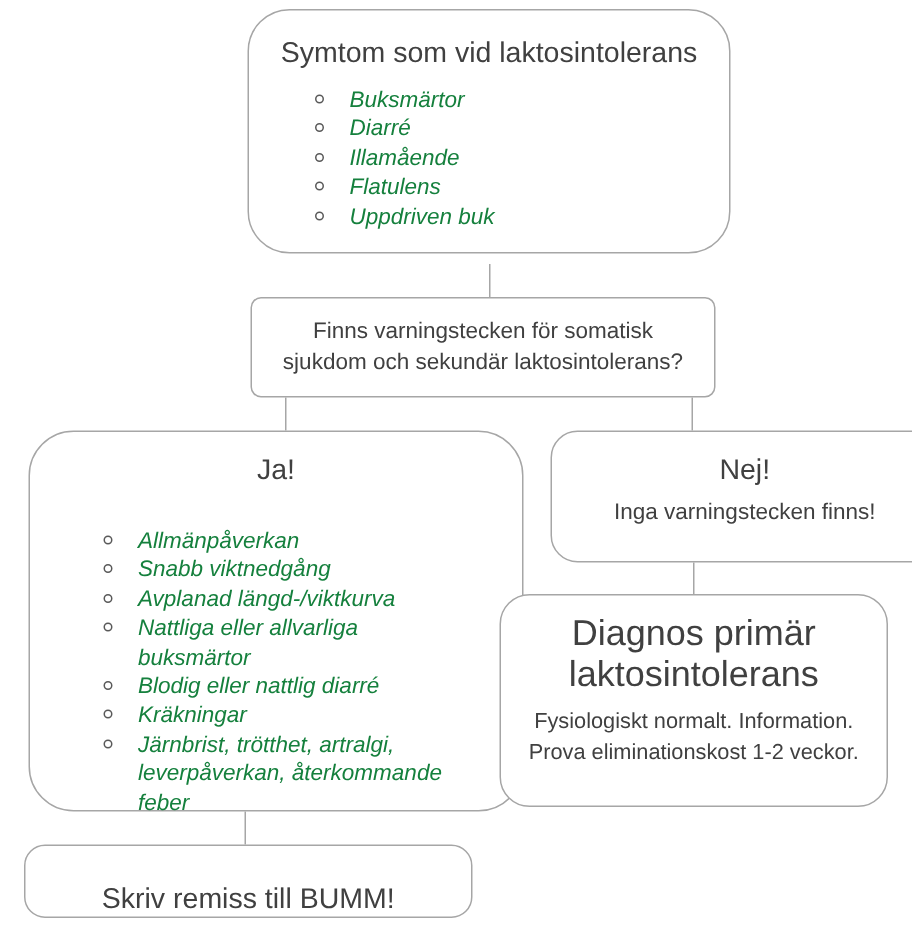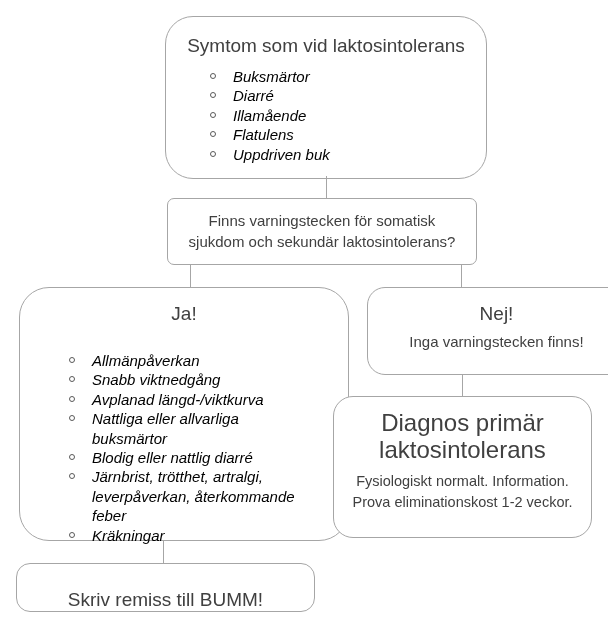--- a/index.html
+++ b/index.html
@@ -31,36 +31,36 @@
     line-height: 24px;
     color: #404040;
   }
   .bullet-list { }
   .bullet-item {
     display: flex;
     align-items: flex-start;
     font-style: italic;
     font-size: 15px;
     line-height: 19.4px;
-    color: #000000;
+    color: #15803d;
   }
   .bullet {
     flex: 0 0 auto;
     width: 6px;
     height: 6px;
     border: 1px solid #595959;
     border-radius: 50%;
     margin-top: 6px;
     background: #ffffff;
   }
   .bullet-text { margin-left: 17px; }
 
   
   .box-symptoms {
-    left: 165px; top: 16px;
+    left: 165px; top: 6px;
     width: 322px; height: 163px;
     border-radius: 28px;
     padding-top: 17px;
   }
   .box-symptoms .bullet-list {
     margin-top: 9px;
     padding-left: 44px;
     padding-right: 12px;
   }
 
@@ -204,25 +204,25 @@
         <div class="bullet-item">
           <span class="bullet"></span>
           <span class="bullet-text">Nattliga eller allvarliga buksmärtor</span>
         </div>
         <div class="bullet-item">
           <span class="bullet"></span>
           <span class="bullet-text">Blodig eller nattlig diarré</span>
         </div>
         <div class="bullet-item">
           <span class="bullet"></span>
+          <span class="bullet-text">Kräkningar</span>
+        </div>
+        <div class="bullet-item">
+          <span class="bullet"></span>
           <span class="bullet-text">Järnbrist, trötthet, artralgi, leverpåverkan, återkommande feber</span>
-        </div>
-        <div class="bullet-item">
-          <span class="bullet"></span>
-          <span class="bullet-text">Kräkningar</span>
         </div>
       </div>
   </div>
 
   <div class="node box-no">
     <div class="node-title">Nej!</div>
     <div class="no-subtitle">Inga varningstecken finns!</div>
   </div>
 
   <div class="connector c4"></div>

